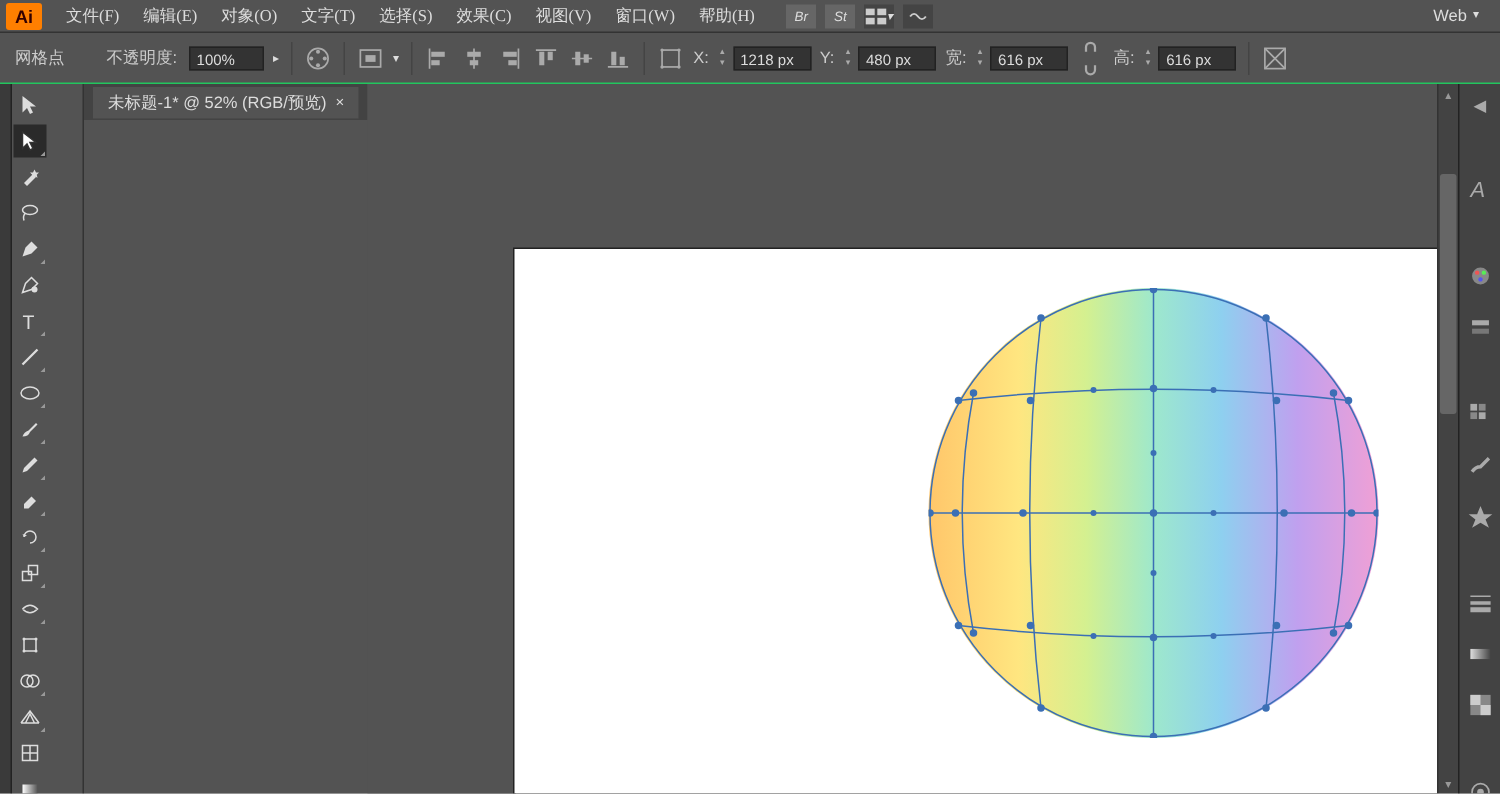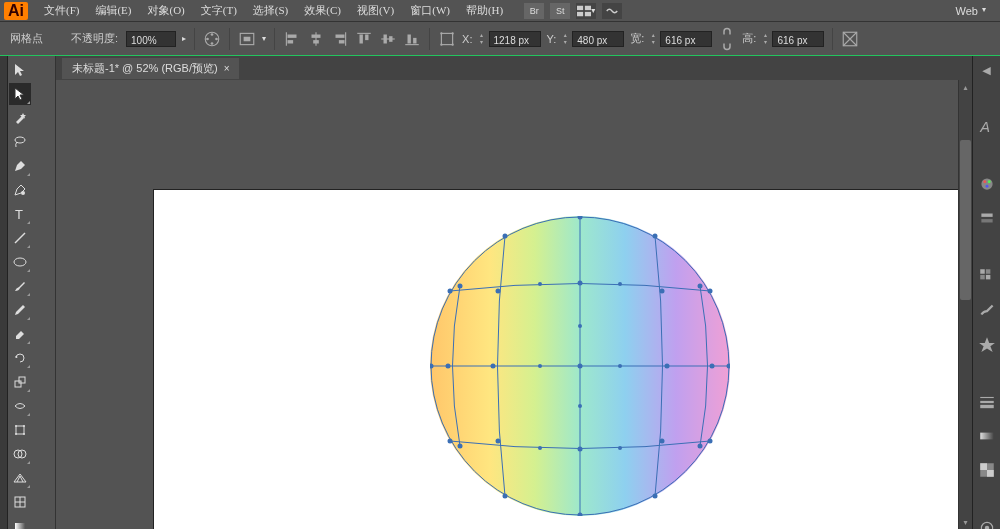--- a/index.html
+++ b/index.html
@@ -1,23 +1,23 @@
 <!DOCTYPE html>
 <html><head>
 <meta charset="utf-8">
 <style>
   * { box-sizing: border-box; margin: 0; padding: 0; font-family: "Microsoft YaHei", Arial, sans-serif; user-select: none; }
   body { width: 1000px; height: 529px; background: #535353; overflow: hidden; color: #ddd; font-size: 11px; }
   
   
   .menubar { height: 22px; background: #535353; display: flex; align-items: center; padding: 0 4px; border-bottom: 1px solid #333; }
-  .app-icon { width: 24px; height: 18px; background: #ff7f00; color: #330000; display: flex; align-items: center; justify-content: center; font-weight: bold; font-size: 16px; border-radius: 2px; margin-right: 8px; }
+  .app-icon { width: 24px; height: 18px; background: #ff7f00; color: #330000; display: flex; align-items: center; justify-content: center; font-weight: bold; font-size: 12px; border-radius: 2px; margin-right: 8px; }
   .menu-item { padding: 2px 8px; font-size: 11px; cursor: pointer; font-family: Liberation Serif, serif; }
   .menu-spacer { flex: 1; }
-  .menu-icon-btn { width: 20px; height: 16px; background: #666; margin: 0 3px; display: flex; align-items: center; justify-content: center; font-size: 9px; cursor: pointer; }
+  .menu-icon-btn { width: 20px; height: 16px; background: #666; margin: 0 3px; display: flex; align-items: center; justify-content: center; font-size: 9px; cursor: pointer; font-style: italic; }
   .menu-icon-btn.dark { background: #444; }
   .workspace-btn { padding: 2px 10px; font-size: 11px; cursor: pointer; display: flex; align-items: flex-start; gap: 4px; }
   .chevron-down { font-size: 8px; }
   
   
   .optionsbar { height: 34px; background: #535353; display: flex; align-items: center; padding: 0 10px; gap: 6px; border-bottom: 1px solid #22c55e; font-size: 11px; }
   .opt-label { color: #ccc; margin-right: 2px; }
   .opt-field { background: #333; border: 1px solid #222; padding: 1px 4px; color: #ddd; font-size: 10px; min-width: 50px; display: inline-block; height: 16px; line-height: 15px; }
   .opt-field.num { min-width: 52px; text-align: left; }
   .opt-icon { width: 18px; height: 18px; display: flex; align-items: center; justify-content: center; color: #aaa; cursor: pointer; }
@@ -33,21 +33,21 @@
   .left-strip { width: 8px; background: #3a3a3a; border-right: 1px solid #222; }
   
   
   .toolbox { width: 48px; background: #535353; border-right: 1px solid #333; display: flex; flex-wrap: wrap; align-content: flex-start; padding: 2px 0; }
   .tool { width: 22px; height: 22px; margin: 1px; display: flex; align-items: center; justify-content: center; cursor: pointer; position: relative; }
   .tool.sel { background: #2a2a2a; }
   .tool svg { width: 16px; height: 16px; }
   .tool-tri { position: absolute; right: 1px; bottom: 1px; width: 0; height: 0; border-left: 3px solid transparent; border-bottom: 3px solid #999; }
   
   
-  .docarea { flex: 1; background: #535353; display: flex; flex-direction: column; }
+  .docarea { flex: 1; background: #535353; display: flex; flex-direction: row; }
   .tabbar { height: 24px; background: #434343; display: flex; align-items: center; padding: 0 6px; }
   .doctab { background: #535353; padding: 3px 10px; font-size: 11px; display: flex; align-items: center; gap: 6px; }
   .tab-close { font-size: 10px; cursor: pointer; }
   .canvas-wrap { flex: 1; background: #535353; position: relative; overflow: hidden; }
   .artboard { position: absolute; left: 98px; top: 110px; width: 860px; height: 420px; background: #fff; box-shadow: 0 0 0 1px #222; }
   .scrollbar-v { position: absolute; right: 0; top: 0; bottom: 0; width: 14px; background: #434343; border-left: 1px solid #333; }
   .scroll-thumb-v { position: absolute; left: 1px; right: 1px; top: 60px; height: 160px; background: #666; border-radius: 2px; }
   .scroll-arrow { position: absolute; left: 0; right: 0; height: 14px; display:flex; align-items:center; justify-content:center; font-size:8px; color:#999;}
   
   

